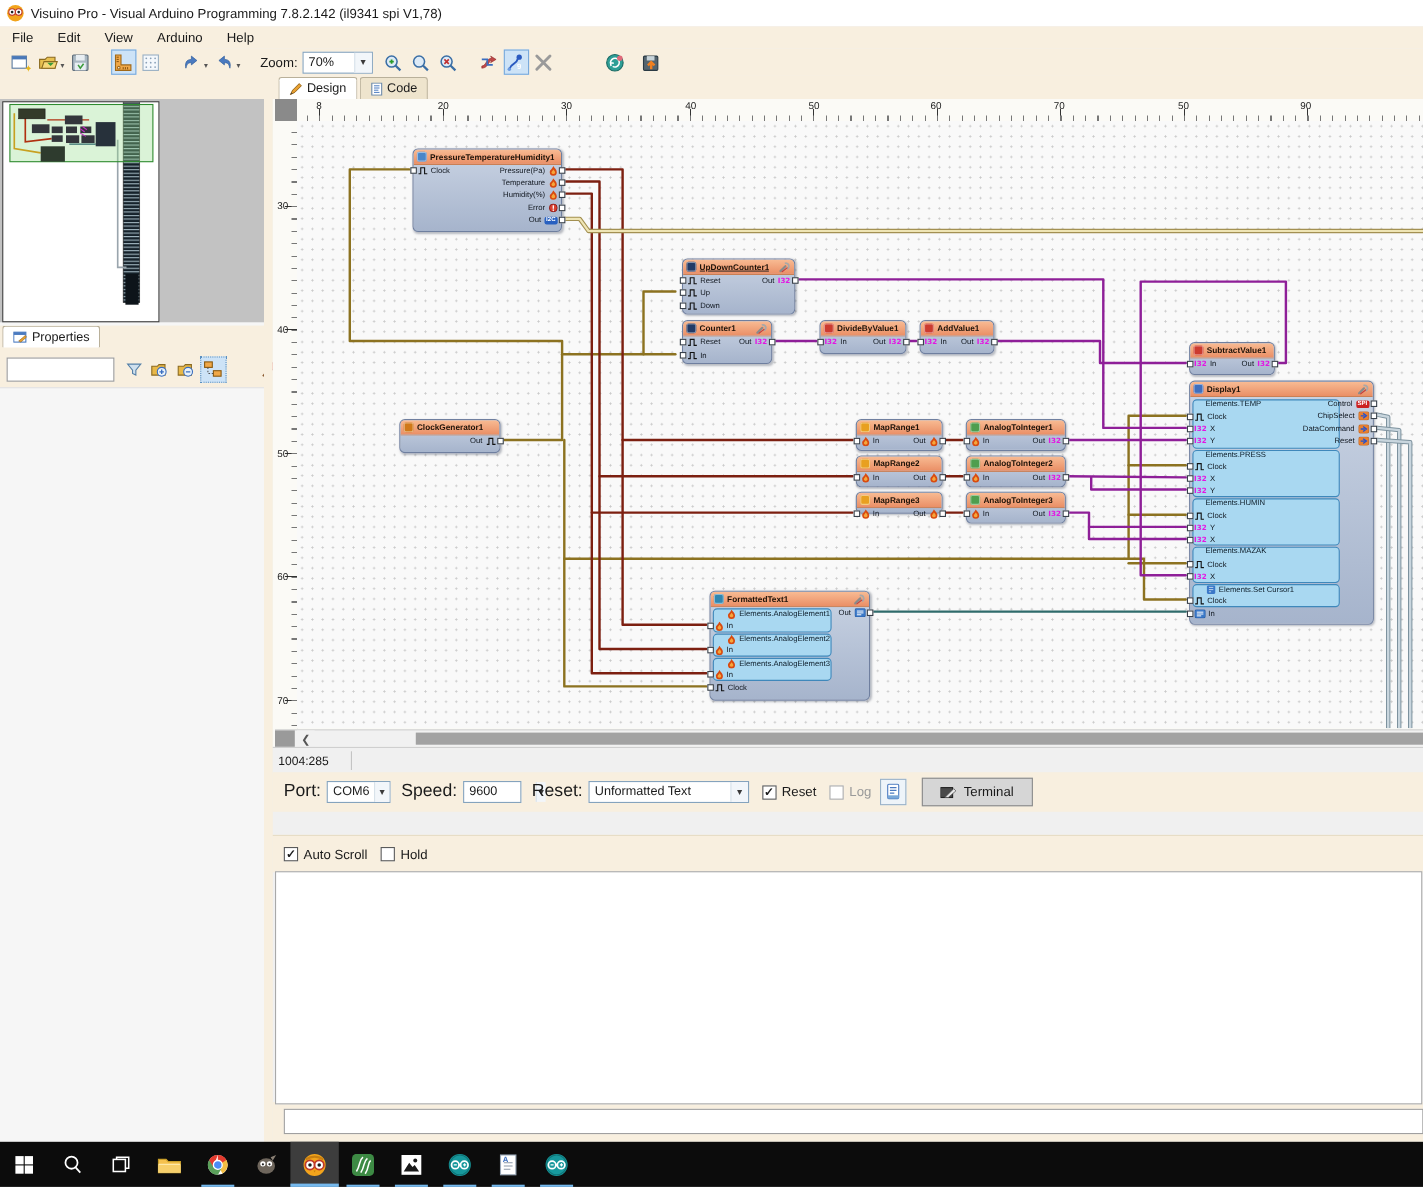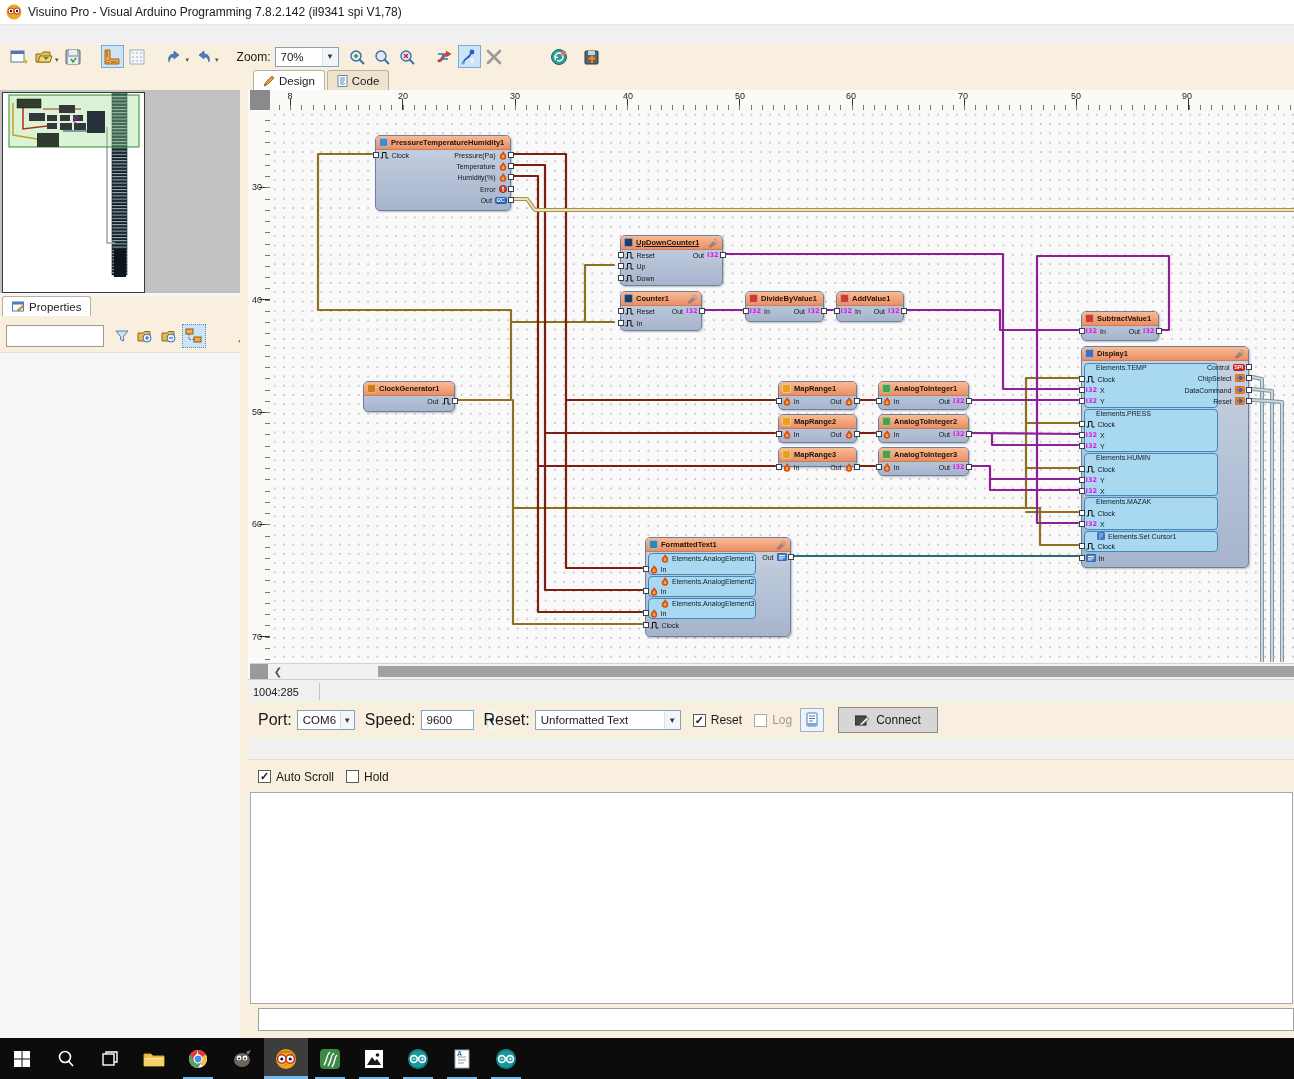--- a/index.html
+++ b/index.html
@@ -107,20 +107,27 @@
           <circle cx="8" cy="8" r="7.5" fill="#f2a41c"></circle>
           <circle cx="5" cy="7" r="3" fill="#fff" stroke="#c03a2b"></circle>
           <circle cx="11" cy="7" r="3" fill="#fff" stroke="#c03a2b"></circle>
           <circle cx="5" cy="7" r="1.2" fill="#222"></circle>
           <circle cx="11" cy="7" r="1.2" fill="#222"></circle>
         </svg>
     </span>
     <span>Visuino Pro - Visual Arduino Programming 7.8.2.142 (il9341 spi V1,78)</span>
   </div>
 
+  <div class="abs" id="menubar">
+      <div class="menuitem">File</div>
+      <div class="menuitem">Edit</div>
+      <div class="menuitem">View</div>
+      <div class="menuitem">Arduino</div>
+      <div class="menuitem">Help</div>
+    </div>
 
   <div class="abs" id="toolbar">
       <span style="width: 6px;"></span>
       <span class="tbtn">
         <svg width="18" height="18">
           <rect x="1" y="3" width="13" height="11" fill="#fff" stroke="#5a7aa0"></rect>
           <rect x="1" y="3" width="13" height="3" fill="#4a78b8"></rect>
           <text x="12" y="17" font-size="9" fill="#e8b820">✦</text>
         </svg>
       </span>
@@ -1105,21 +1112,21 @@
           <rect x="2" y="11" width="10" height="3" fill="#7aa8d8"></rect>
         </svg>
       </span>
     <span id="connectbtn">
       <span>
           <svg width="15" height="13">
             <rect x="0" y="2" width="11" height="9" fill="#4a4a4a" stroke="#222"></rect>
             <path d="M4,11 L12,3 L14,5 L7,11 Z" fill="#e8e8e8" stroke="#555" stroke-width="0.7"></path>
           </svg>
         </span>
-      <span>Connect</span>
+      <span>Terminal</span>
     </span>
   </div>
 
 
   <div class="abs" id="termopts">
     <span class="cbwrap" style="margin-left:10px;">
         <span class="cb" id="cb-autoscroll">✓</span>
         <span>Auto Scroll</span>
       </span>
     <span class="cbwrap">

